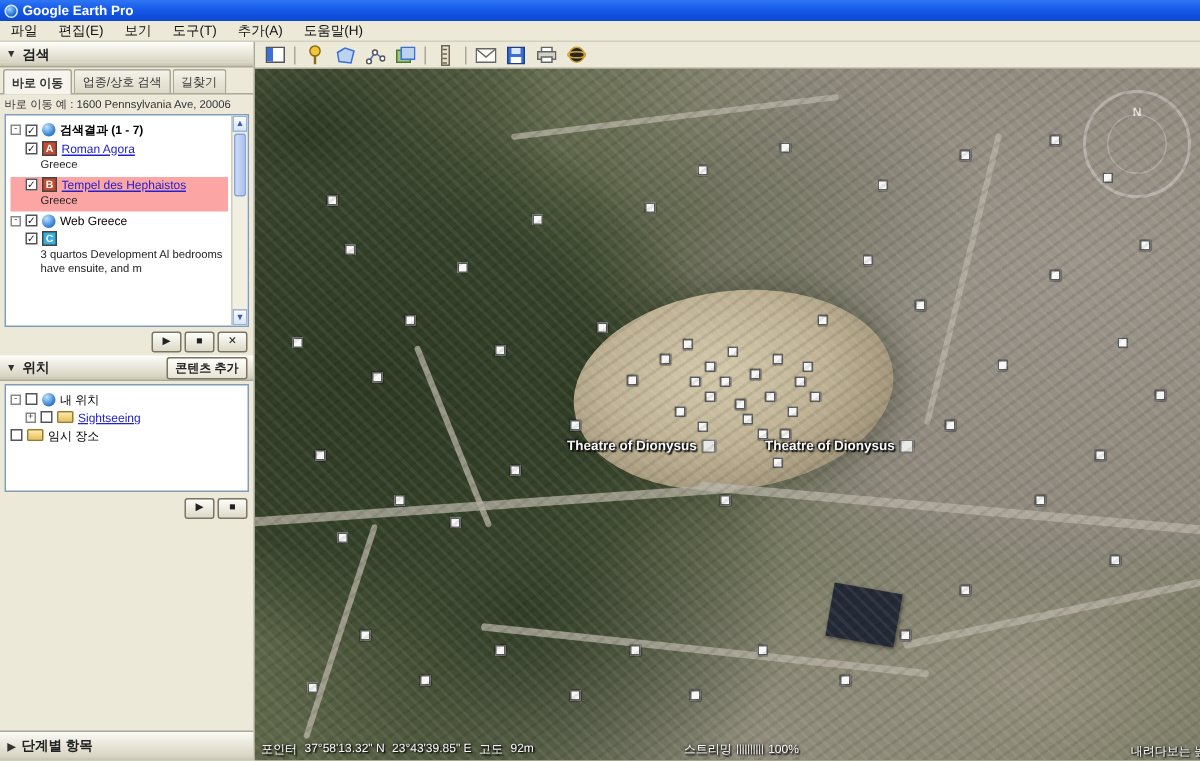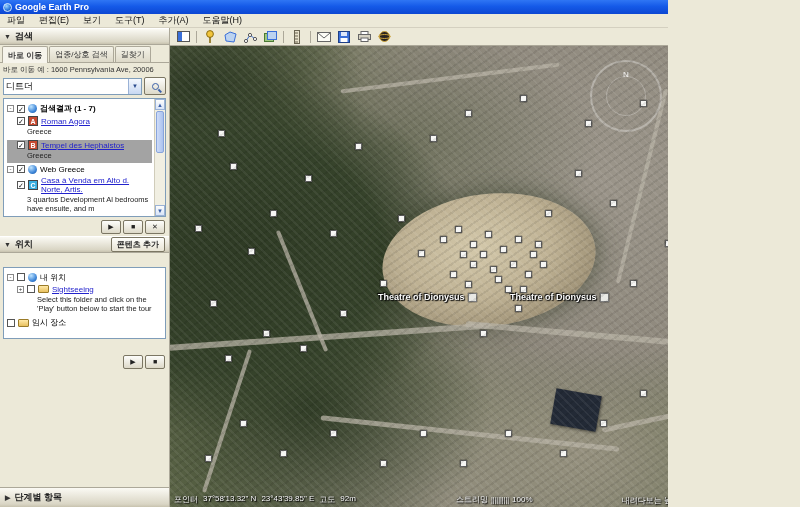--- a/index.html
+++ b/index.html
@@ -1,18 +1,18 @@
 <!DOCTYPE html>
 <html><head>
 <meta charset="utf-8">
 <style>
   * { margin:0; padding:0; box-sizing:border-box; }
   html,body { width:800px; height:507px; overflow:hidden; font-family:"Liberation Sans", sans-serif; background:#ece9d8; }
 
-  .window { width:668px; height:507px; display:flex; flex-direction:column; }
+  .window { width:800px; height:507px; display:flex; flex-direction:column; }
 
   
   .titlebar { height:14px; flex:0 0 14px; display:flex; align-items:center; gap:3px; padding-left:3px;
     background:linear-gradient(180deg,#2f76f4 0%,#155ae8 45%,#0c47d2 100%); color:#fff; font-size:9px; font-weight:bold; }
   .appicon { width:9px; height:9px; border-radius:50%; background:radial-gradient(circle at 35% 30%,#9fd4ff,#2f7de0 55%,#0a3f9e); border:1px solid #d8ecff; }
   .menubar { height:14px; flex:0 0 14px; background:#ece9d8; border-bottom:1px solid #d4d0c0; display:flex; font-size:9px; color:#111; }
   .menubar span { padding:0 7px; }
 
   .main { flex:1; display:flex; }
 
@@ -44,30 +44,30 @@
   .tsub { font-size:7.5px; color:#222; line-height:1.25; padding:1px 0 2px 0; }
   .indent1 { padding-left:10px; } .indent2 { padding-left:20px; } .indent3 { padding-left:30px; }
   .link { color:#2222cc; text-decoration:underline; white-space:nowrap; overflow:hidden; }
   .cb { width:8px; height:8px; flex:0 0 8px; background:#fff; border:1px solid #555; font-size:7px; line-height:7px; text-align:center; color:#222; }
   .exp { width:7px; height:7px; flex:0 0 7px; border:1px solid #888; background:#fff; font-size:6px; line-height:5px; text-align:center; color:#333; }
   .badge { width:10px; height:10px; flex:0 0 10px; font-size:7px; font-weight:bold; line-height:10px; text-align:center; color:#fff; border:1px solid #444; }
   .badge.red { background:#c64a30; }
   .badge.cyan { background:#38aee0; }
   .globe-ic { width:9px; height:9px; flex:0 0 9px; border-radius:50%; background:radial-gradient(circle at 35% 30%,#bfe4ff,#3e86d8 60%,#14509c); }
   .folder-ic { width:11px; height:8px; flex:0 0 11px; background:linear-gradient(180deg,#ffe9a8,#e8c05e); border:1px solid #9a7b28; border-radius:1px; }
-  .selected-block { background:#a3a3a3; }
+  .selected-block { background:#fca5a5; }
 
   .vscroll { position:absolute; right:0; top:0; bottom:0; width:11px; background:#f1efe2; border-left:1px solid #d0ccba; display:flex; flex-direction:column; }
   .sarrow { height:11px; flex:0 0 11px; background:linear-gradient(180deg,#fdfdfb,#d8e4f8); border:1px solid #9ab2d6; font-size:6px; color:#3a5fa8; text-align:center; line-height:10px; }
   .sthumb { height:42px; margin:1px; background:linear-gradient(90deg,#cfdcf8,#aac2ee); border:1px solid #88a4dc; border-radius:2px; }
 
   .btnrow { flex:0 0 18px; display:flex; justify-content:flex-end; align-items:center; gap:2px; padding:1px 4px; }
   .mini-btn { width:20px; height:14px; font-size:7px; line-height:12px; text-align:center; color:#222; background:linear-gradient(180deg,#fdfdfb,#ddd9c8); border:1px solid #7b7663; border-radius:2px; }
 
-  .places-tree { flex:0 0 72px; background:#fff; border:1px solid #7f9db9; margin:14px 3px; font-size:8px; padding:2px 2px 2px 3px; overflow:hidden; }
+  .places-tree { flex:0 0 72px; background:#fff; border:1px solid #7f9db9; margin:2px 3px; font-size:8px; padding:2px 2px 2px 3px; overflow:hidden; }
 
   .layers-header { height:20px; flex:0 0 20px; display:flex; align-items:center; gap:4px; padding:0 5px;
     background:linear-gradient(180deg,#fbfaf4,#d9d5c4 85%,#c7c2ae); border-top:1px solid #aca899; font-size:9px; font-weight:bold; color:#222; }
 
   
   .maparea { width:630px; display:flex; flex-direction:column; }
   .maptoolbar { height:18px; flex:0 0 18px; background:#ece9d8; border-bottom:1px solid #aca899; display:flex; align-items:center; gap:6px; padding:0 6px; }
   .tb-sep { width:1px; height:12px; background:#aca899; }
   .tb-ic { width:14px; height:14px; display:flex; align-items:center; justify-content:center; }
   .tb-ic svg { display:block; }
@@ -138,29 +138,20 @@
       </div>
 
       <div class="tabs">
         <div class="tab active">바로 이동</div>
         <div class="tab">업종/상호 검색</div>
         <div class="tab">길찾기</div>
       </div>
 
       <div class="hint">바로 이동 예 : 1600 Pennsylvania Ave, 20006</div>
 
-      <div class="inputrow">
-        <div class="combo">
-          <input value="디트더" style="">
-          <div class="drop">▼</div>
-        </div>
-        <div class="search-btn">
-          <span class="mag"></span>
-        </div>
-      </div>
 
       <div class="results">
         <div class="results-inner">
           <div class="trow">
             <span class="exp">-</span>
             <span class="cb">✓</span>
             <span class="globe-ic"></span>
             <b>검색결과 (1 - 7)</b>
           </div>
 
@@ -183,21 +174,20 @@
           <div class="trow">
             <span class="exp">-</span>
             <span class="cb">✓</span>
             <span class="globe-ic"></span>
             <span>Web Greece</span>
           </div>
 
           <div class="trow indent1">
             <span class="cb">✓</span>
             <span class="badge cyan">C</span>
-            <span class="link" style="white-space:normal">Casa à Venda em Alto d. Norte, Artis.</span>
           </div>
           <div class="tsub indent2">3 quartos Development Al bedrooms have ensuite, and m</div>
 
         </div>
 
         <div class="vscroll">
           <div class="sarrow">▲</div>
           <div class="sthumb"></div>
           <div class="spacer"></div>
           <div class="sarrow">▼</div>
@@ -223,21 +213,20 @@
           <span class="cb"></span>
           <span class="globe-ic"></span>
           <span>내 위치</span>
         </div>
         <div class="trow indent1">
           <span class="exp">+</span>
           <span class="cb"></span>
           <span class="folder-ic"></span>
           <span class="link">Sightseeing</span>
         </div>
-        <div class="tsub indent3">Select this folder and click on the 'Play' button below to start the tour</div>
         <div class="trow">
           <span class="cb"></span>
           <span class="folder-ic"></span>
           <span>임시 장소</span>
         </div>
       </div>
 
       <div class="btnrow">
         <div class="mini-btn">▶</div>
         <div class="mini-btn">■</div>

